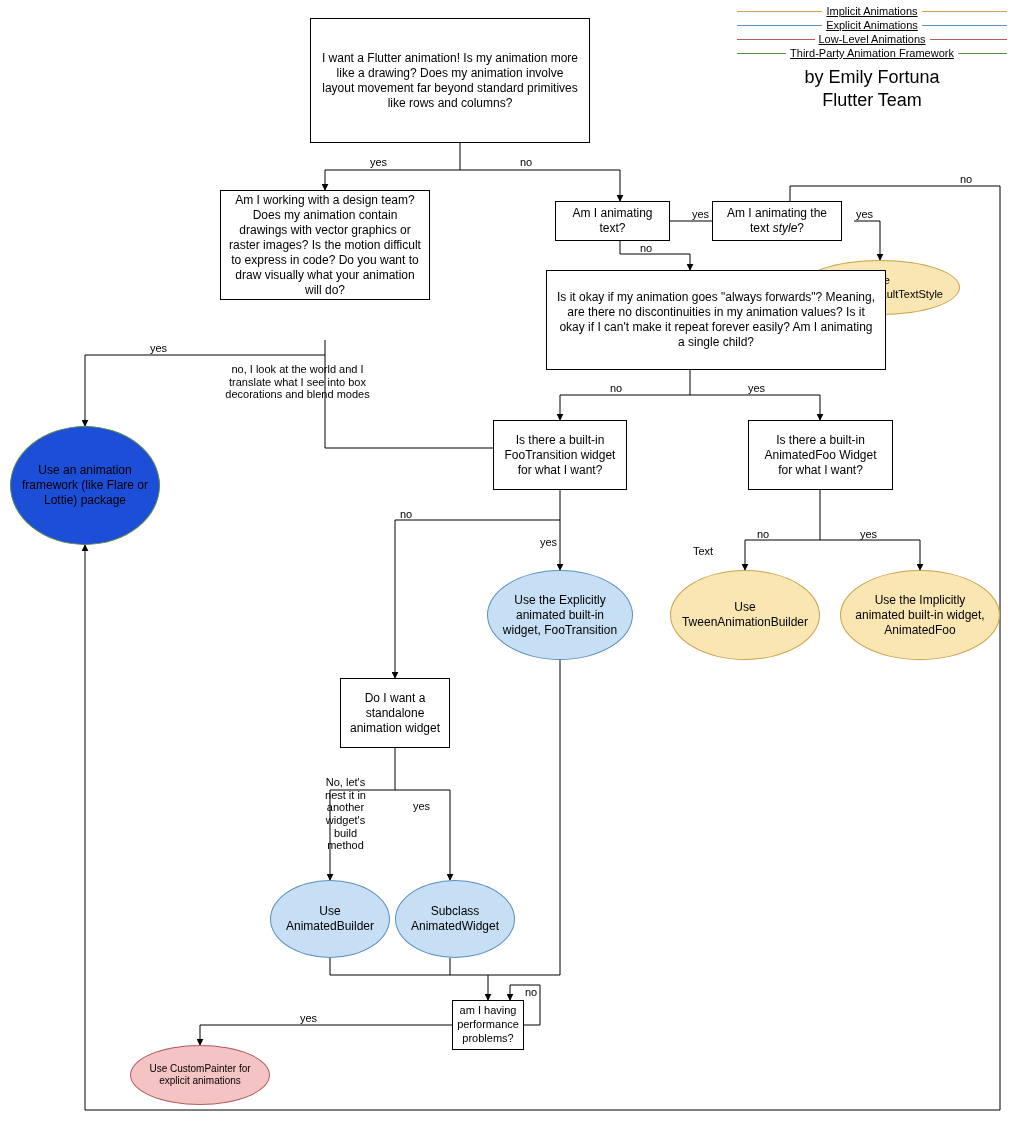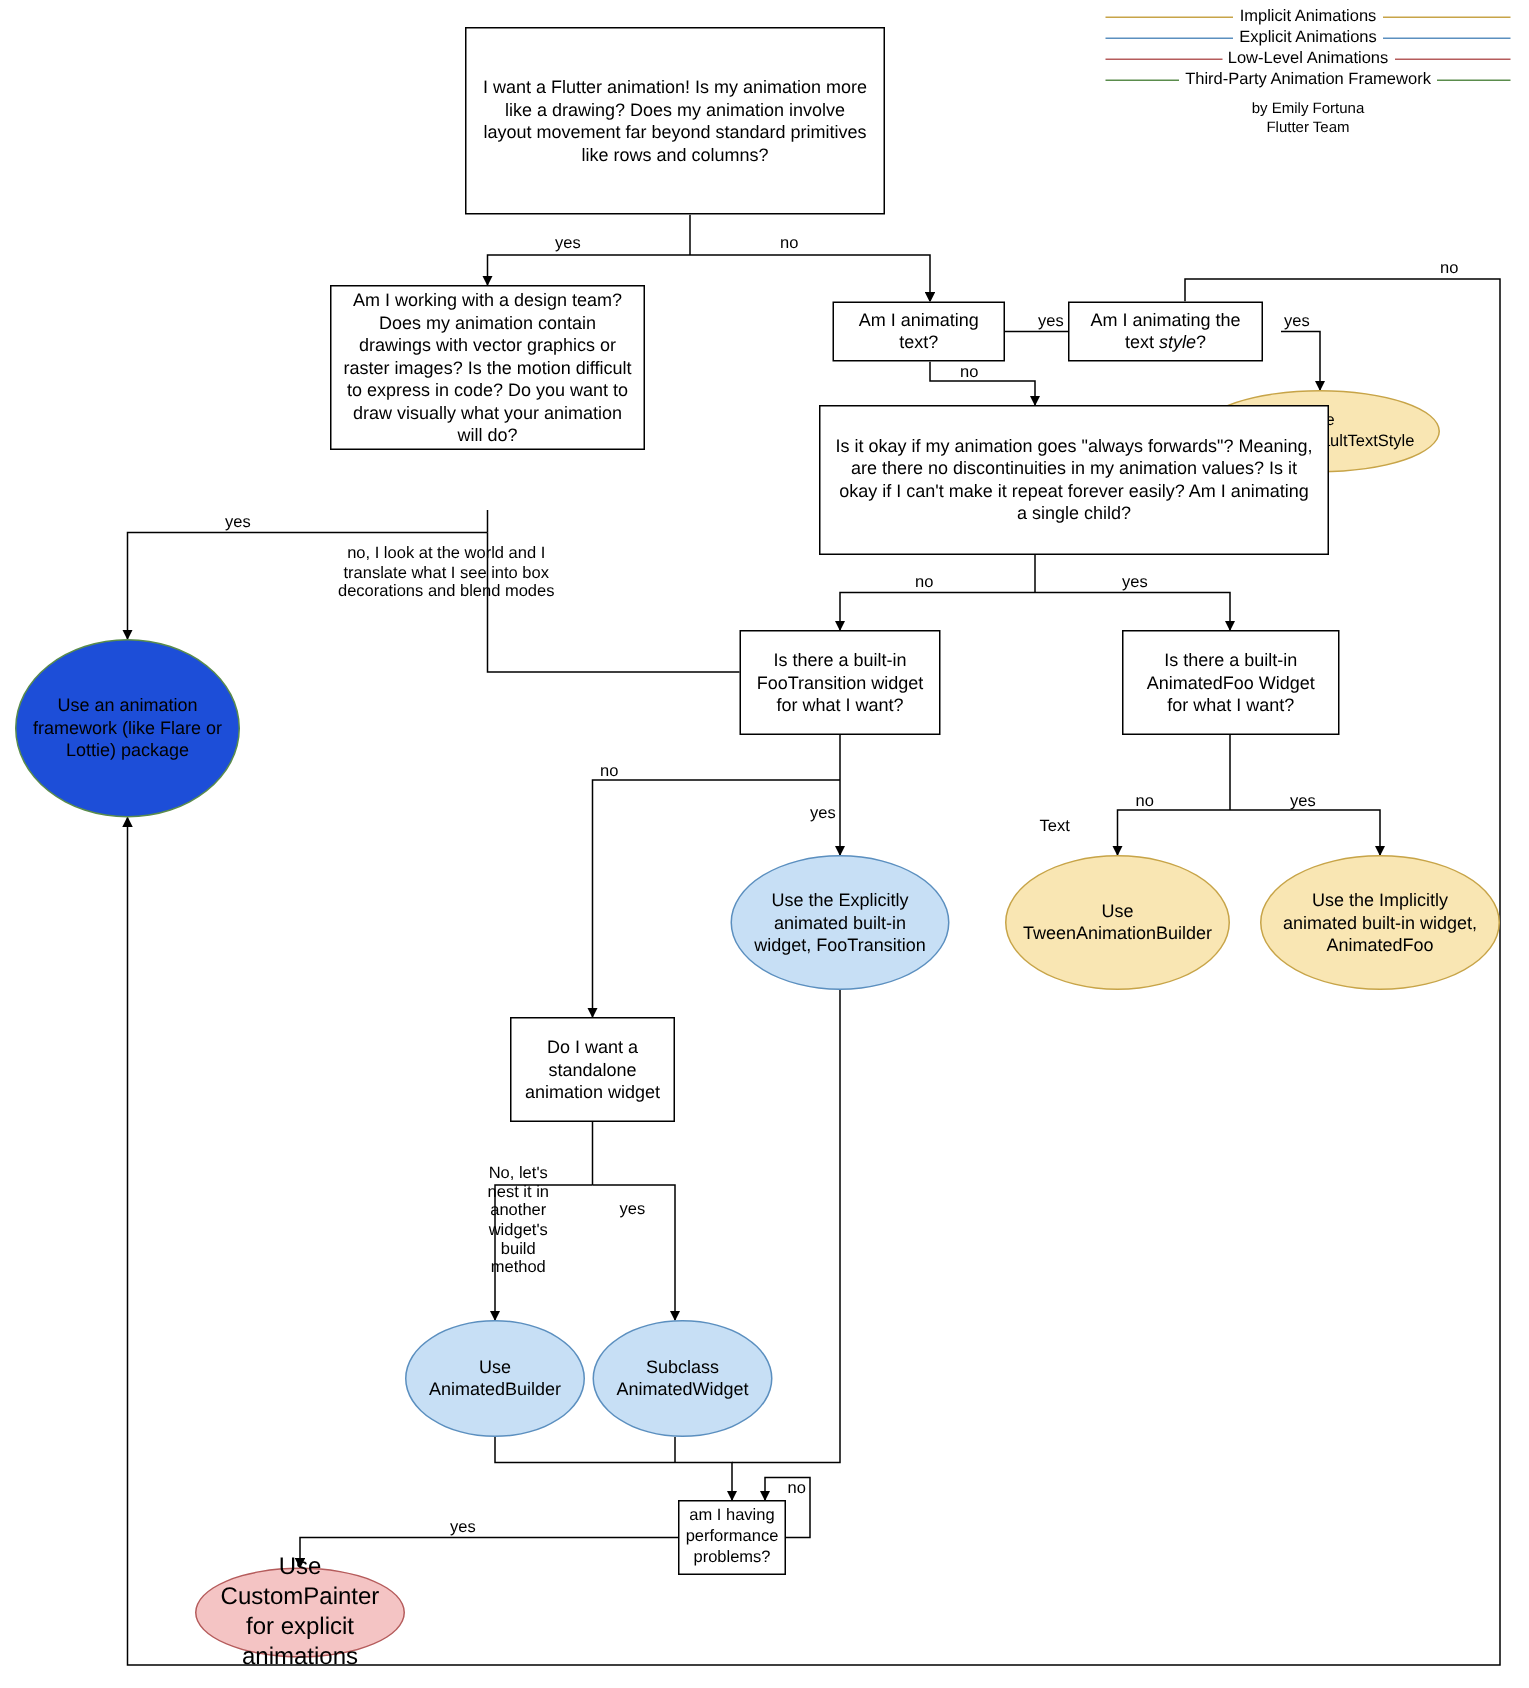--- a/index.html
+++ b/index.html
@@ -57,37 +57,38 @@
     font-size: 11px;
     text-align: center;
     width: 270px;
   }
   .legend-row {
     display: flex;
     align-items: center;
     justify-content: center;
     gap: 0;
     height: 14px;
+    text-decoration: underline;
   }
   .legend-line {
     flex: 1;
     height: 0;
     border-top: 1.5px solid;
   }
   .legend-text {
     padding: 0 4px;
     white-space: nowrap;
   }
   .byline {
     position: absolute;
     right: 12px;
     top: 66px;
     width: 270px;
     text-align: center;
-    font-size: 10px;
+    font-size: 18px;
     line-height: 1.3;
   }
   em { font-style: italic; }
 </style>
 </head>
 <body>
 
 <div class="canvas">
 
   <div class="legend">
@@ -213,21 +214,21 @@
   <div class="node ellipse c-yellow" style="left:840px; top:570px; width:160px; height:90px;">Use the Implicitly animated built-in widget, AnimatedFoo</div>
 
   <div class="node rect" style="left:340px; top:678px; width:110px; height:70px;">Do I want a standalone animation widget</div>
 
   <div class="node ellipse c-blue" style="left:270px; top:880px; width:120px; height:78px;">Use AnimatedBuilder</div>
 
   <div class="node ellipse c-blue" style="left:395px; top:880px; width:120px; height:78px;">Subclass AnimatedWidget</div>
 
   <div class="node rect" style="left:452px; top:1000px; width:72px; height:50px; font-size:11px;">am I having performance problems?</div>
 
-  <div class="node ellipse c-red" style="left:130px; top:1045px; width:140px; height:60px; font-size:16px;">Use CustomPainter for explicit animations</div>
+  <div class="node ellipse c-red" style="left:130px; top:1045px; width:140px; height:60px; font-size:10px;">Use CustomPainter for explicit animations</div>
 
   <span class="label" style="left:370px; top:156px;">yes</span>
   <span class="label" style="left:520px; top:156px;">no</span>
 
   <span class="label" style="left:692px; top:208px;">yes</span>
   <span class="label" style="left:640px; top:242px;">no</span>
 
   <span class="label" style="left:856px; top:208px;">yes</span>
   <span class="label" style="left:960px; top:173px;">no</span>
 

